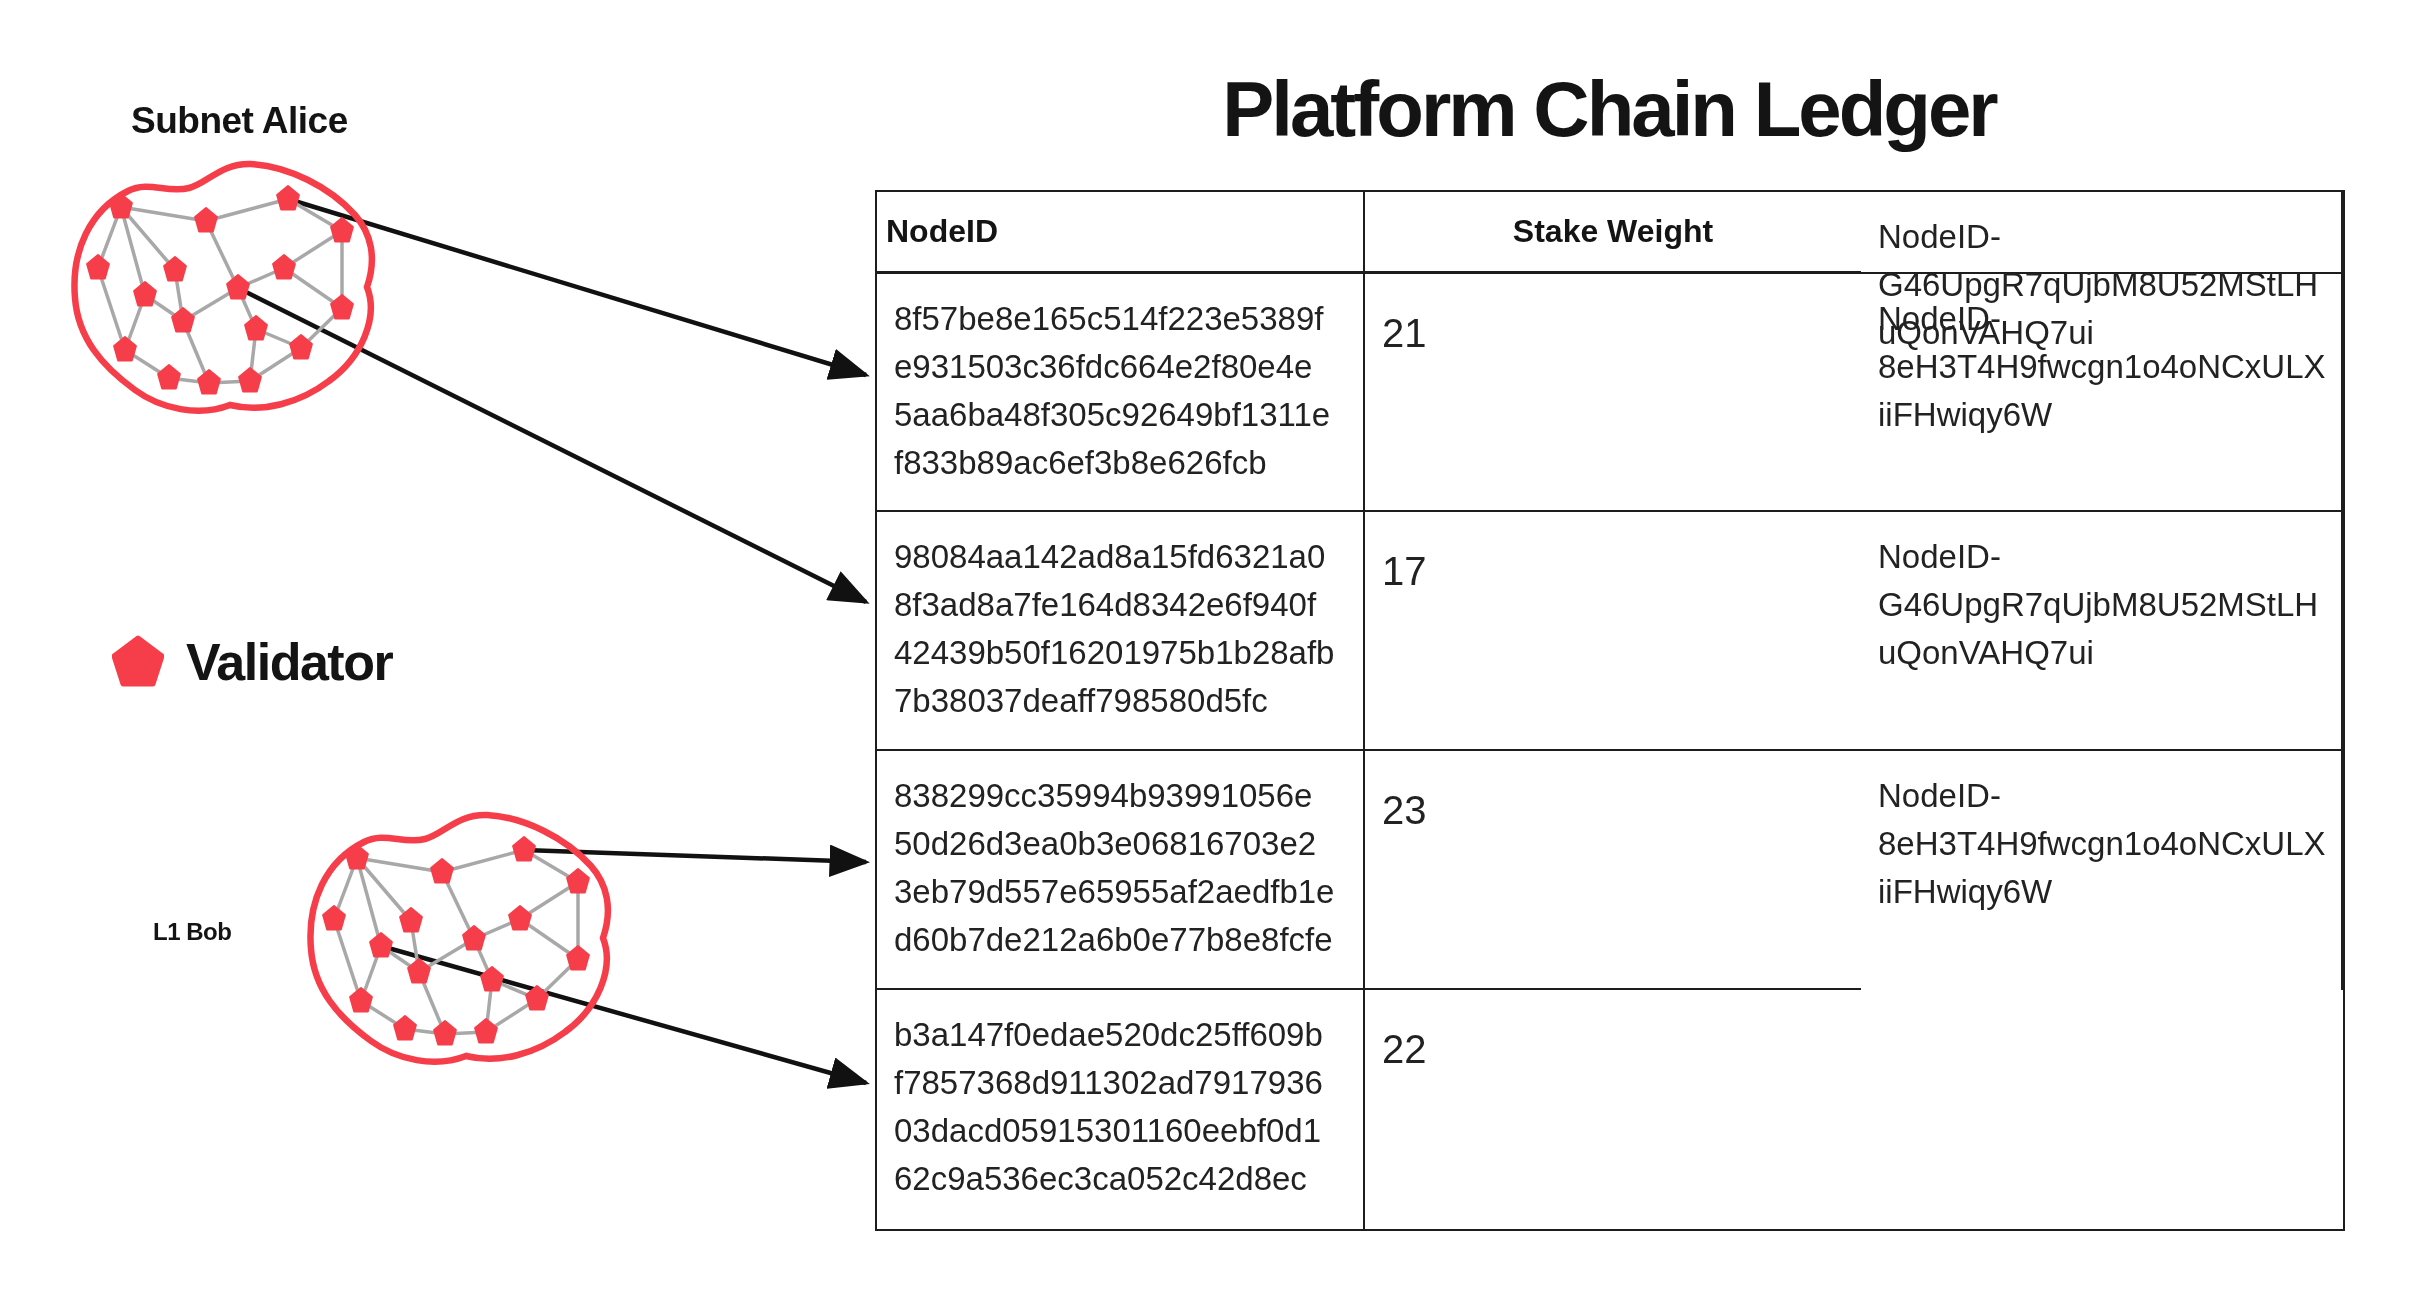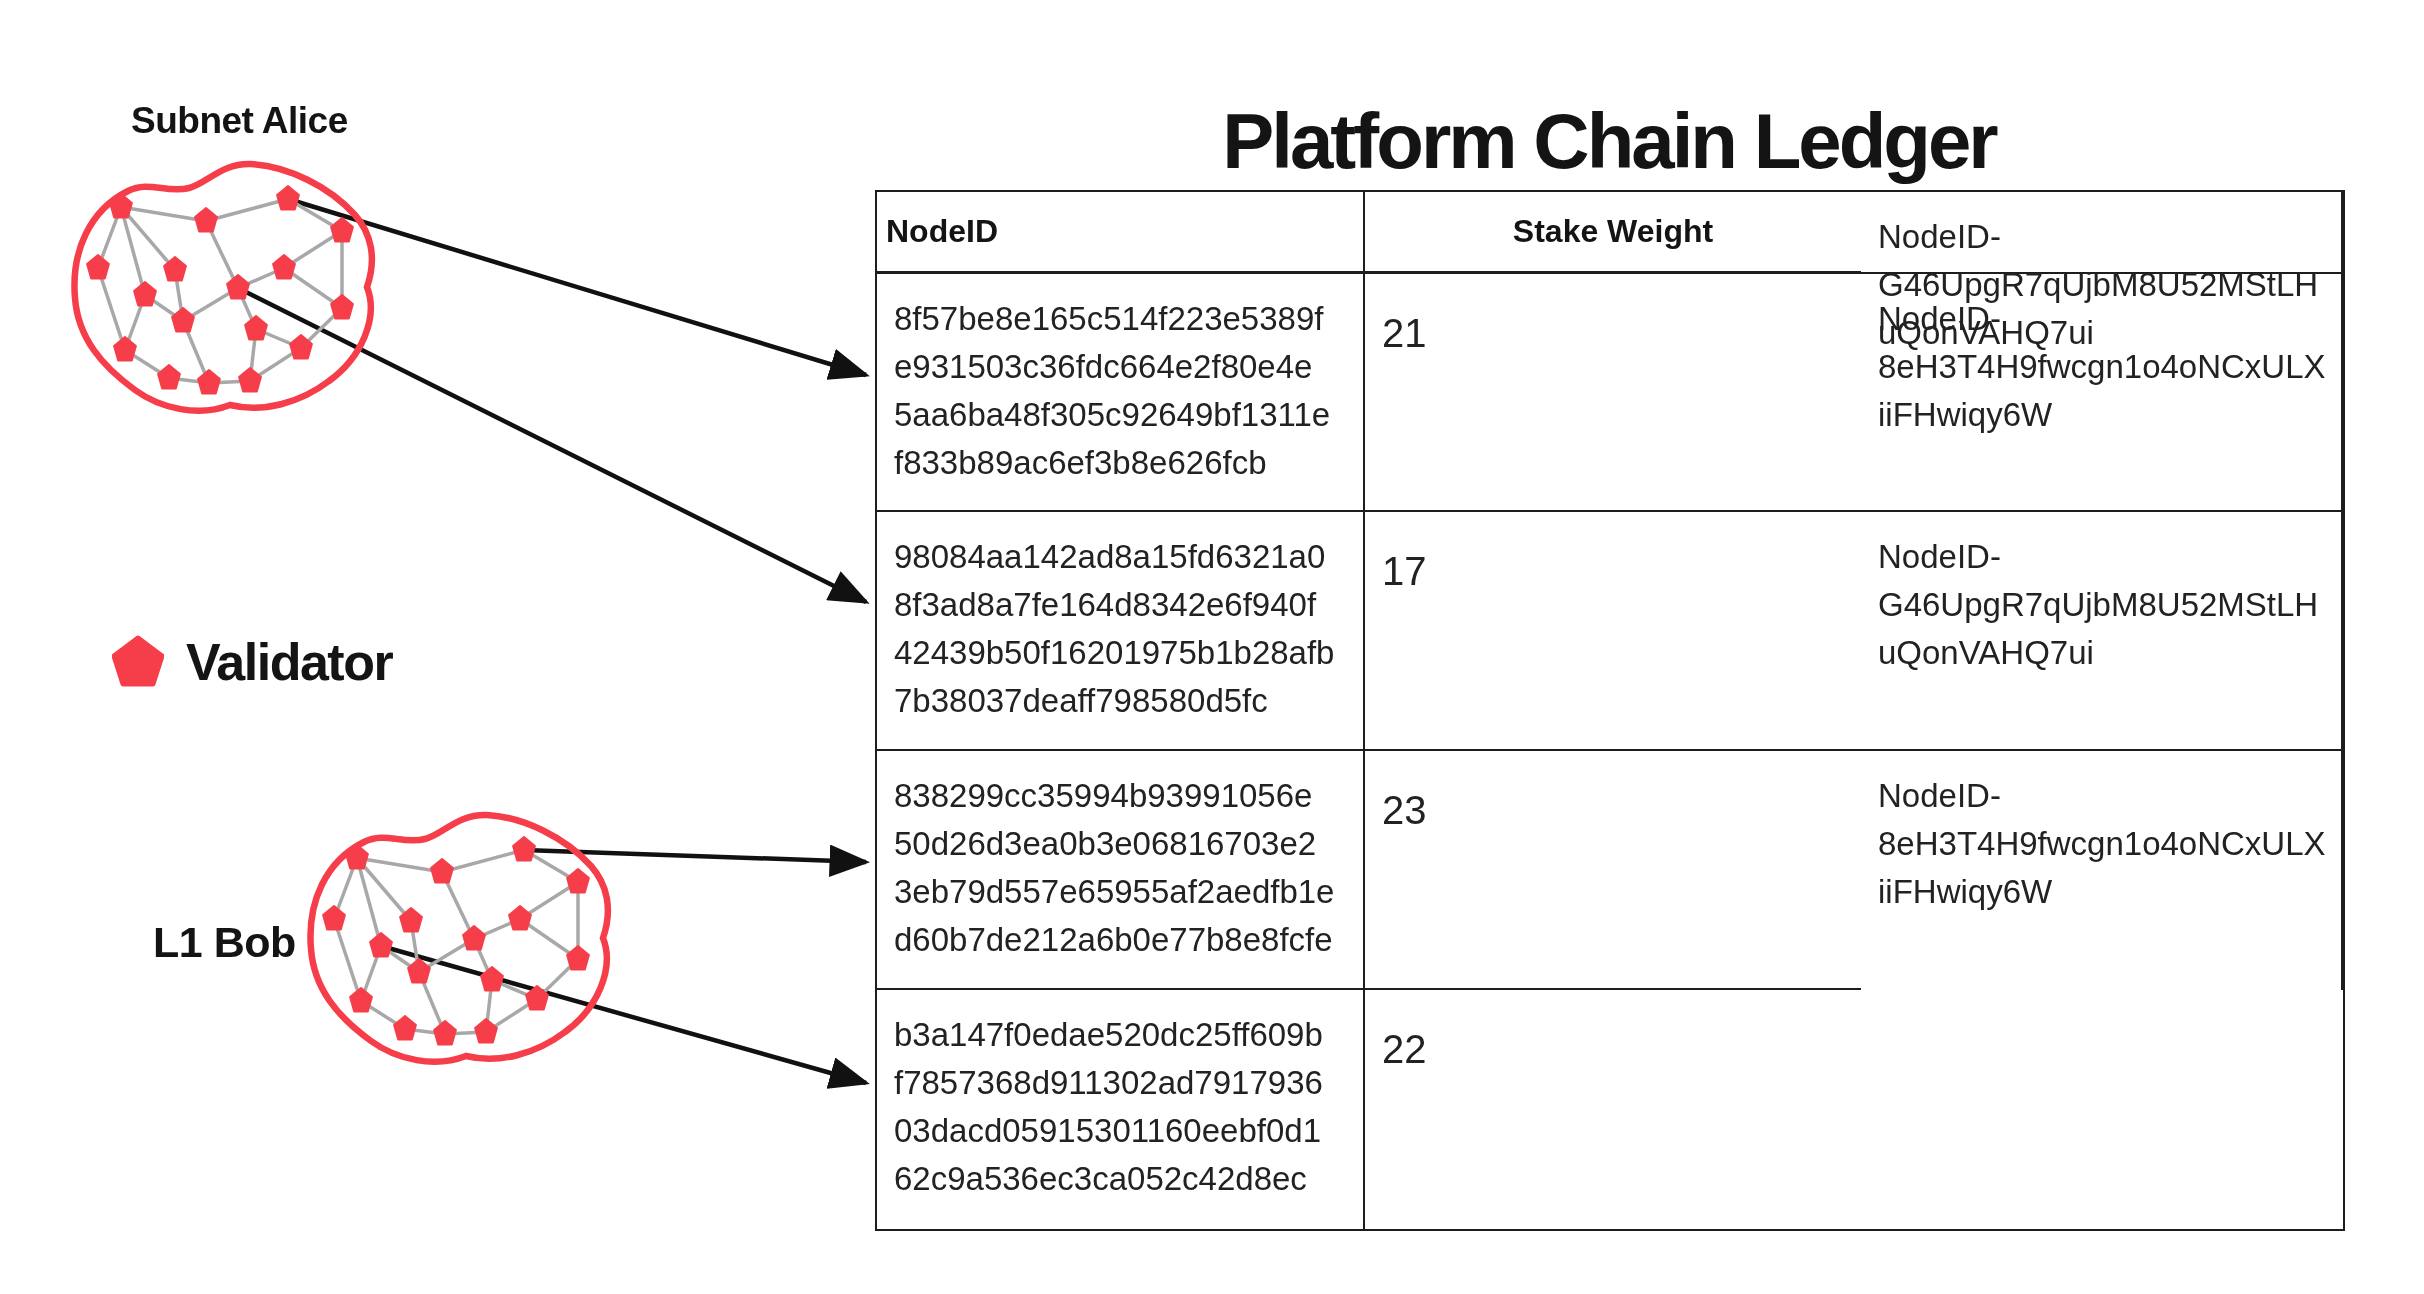--- a/index.html
+++ b/index.html
@@ -11,25 +11,24 @@
     color:#1b1b1b;
     overflow:hidden;
   }
   .title{
     position:absolute;
     left:875px;top:64px;width:1468px;
     text-align:center;
     font-size:78px;font-weight:bold;letter-spacing:-3px;
     color:#141414;
     white-space:nowrap;
-    margin-top:32px;
   }
   .subnet-label{position:absolute;font-weight:bold;color:#141414;white-space:nowrap;}
   .alice-label{left:131px;top:100px;font-size:37px;letter-spacing:-0.5px;}
-  .bob-label{left:153px;top:918px;font-size:43px;letter-spacing:-0.5px;}
+  .bob-label{left:153px;top:918px;font-size:24px;letter-spacing:-0.5px;}
   .legend{
     position:absolute;left:112px;top:632px;
     display:flex;align-items:center;gap:22px;
   }
   .legend .pent{width:52px;height:56px;flex:0 0 auto;}
   .legend-label{font-size:52px;font-weight:bold;letter-spacing:-1.5px;color:#141414;}
   .graph{position:absolute;width:340px;height:290px;overflow:visible;}
   .graph.alice{left:58px;top:148px;}
   .graph.bob{left:294px;top:799px;}
   .arrows{position:absolute;left:0;top:0;width:2424px;height:1294px;z-index:1;}

